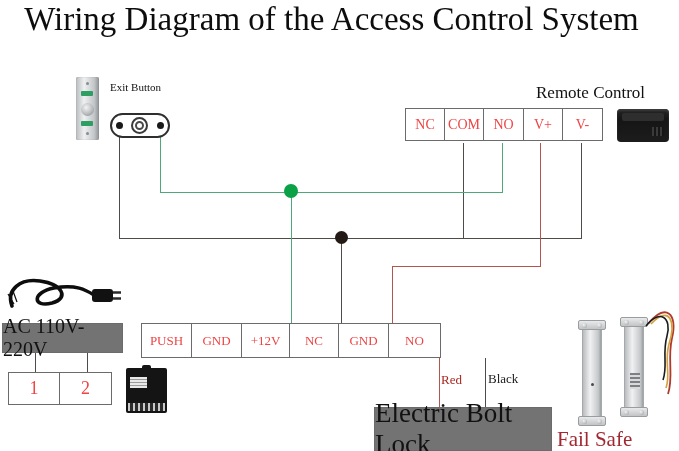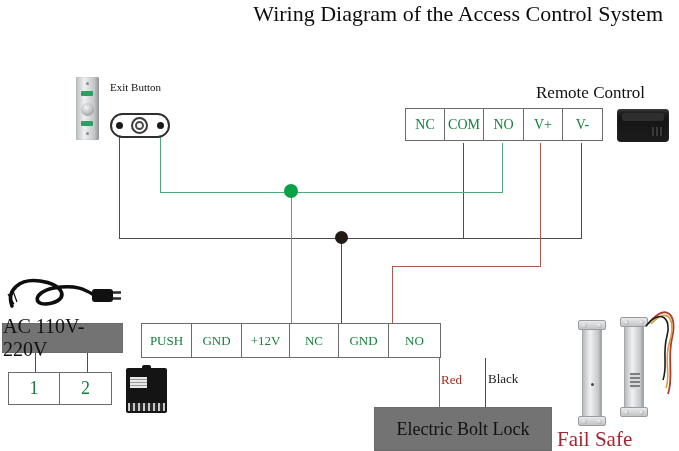--- a/index.html
+++ b/index.html
@@ -1,38 +1,38 @@
 <!DOCTYPE html>
 <html style="--wire-green: #4ea878; --wire-dark: #4f4b48; --wire-red: #b2554c; --junction-green: #0aa147; --junction-black: #231a15; --label-red: #a8271f; --fail-safe-red: #a22731; --box-border: #6b6b6b;"><head>
 <meta charset="utf-8">
 <style>
   html,body{margin:0;padding:0;background:#fff;}
   .canvas{position:relative;width:679px;height:451px;background:#ffffff;
           font-family:"Liberation Serif", serif;overflow:hidden;color:#111;}
 
-  .title{position:absolute;left:0;top:1px;width:663px;text-align:right;
-         font-size:22px;color:#0d0d0d;}
+  .title{position:absolute;left:0;top:1px;width:663px;text-align:center;
+         font-size:33px;color:#0d0d0d;}
 
   
   .wire{position:absolute;}
   .h{height:1px;}
   .v{width:1px;}
   .green{background:var(--wire-green);}
   .dark{background:var(--wire-dark);}
   .red{background:var(--wire-red);}
   .dot{position:absolute;border-radius:50%;}
   .dot.g{width:14px;height:14px;background:var(--junction-green);}
   .dot.b{width:13px;height:13px;background:var(--junction-black);}
 
   
   .strip{position:absolute;display:inline-flex;border:1px solid var(--box-border);
          background:#fff;box-sizing:border-box;}
   .strip .cell{display:flex;align-items:center;justify-content:center;
                border-right:1px solid var(--box-border);box-sizing:border-box;
-               height:100%;color:#15803d;white-space:nowrap;}
+               height:100%;color:#ef4444;white-space:nowrap;}
   .strip .cell:last-child{border-right:none;}
   .strip.remote .cell{font-size:14px;}
   .strip.controller .cell{font-size:13px;}
   .strip.power .cell{font-size:18px;}
 
   .boxlabel{position:absolute;border:1px solid var(--box-border);background:#737373;
             display:flex;align-items:center;justify-content:center;box-sizing:border-box;}
 
   .caption{position:absolute;white-space:nowrap;}
 
@@ -164,21 +164,21 @@
       <div class="cell" style="width: 51px;">1</div>
       <div class="cell" style="width: 51px;">2</div>
     </div>
   <div class="psu">
     <span class="lbl"></span>
       <span class="terms"></span>
   </div>
 
   <div class="caption" style="left:441px;top:372px;font-size:13px;color:var(--label-red)">Red</div>
   <div class="caption" style="left:488px;top:371px;font-size:13px;color:#1c1c1c">Black</div>
-  <div class="boxlabel" style="left:374px;top:407px;width:178px;height:44px;font-size:18px">Electric Bolt Lock</div>
+  <div class="boxlabel" style="left:374px;top:407px;width:178px;height:44px;font-size:27px">Electric Bolt Lock</div>
 
   <div class="bolt" style="left:578px;top:320px">
     <div class="plate">
         <span class="screw l"></span>
         <span class="screw r"></span>
       </div>
     <div class="body" style="height:86px">
         <span class="dotm"></span>
       </div>
     <div class="plate">

